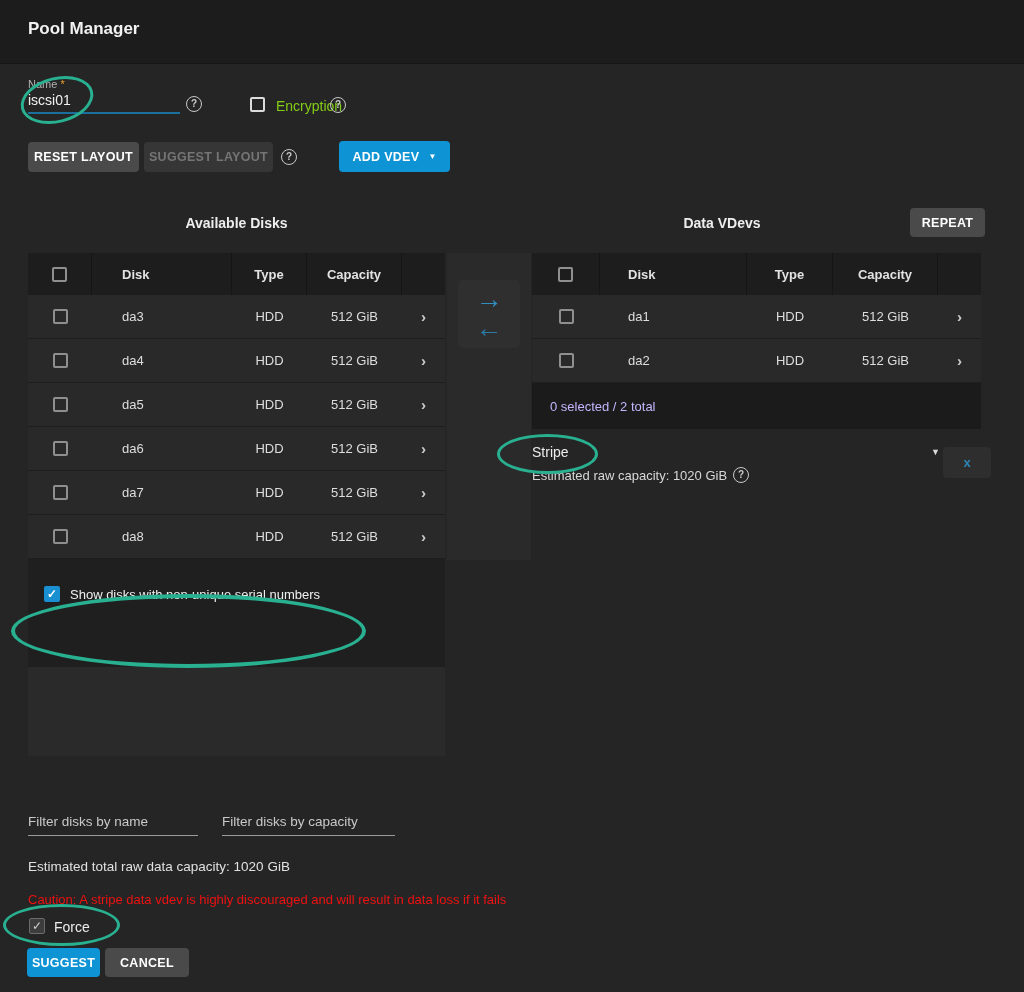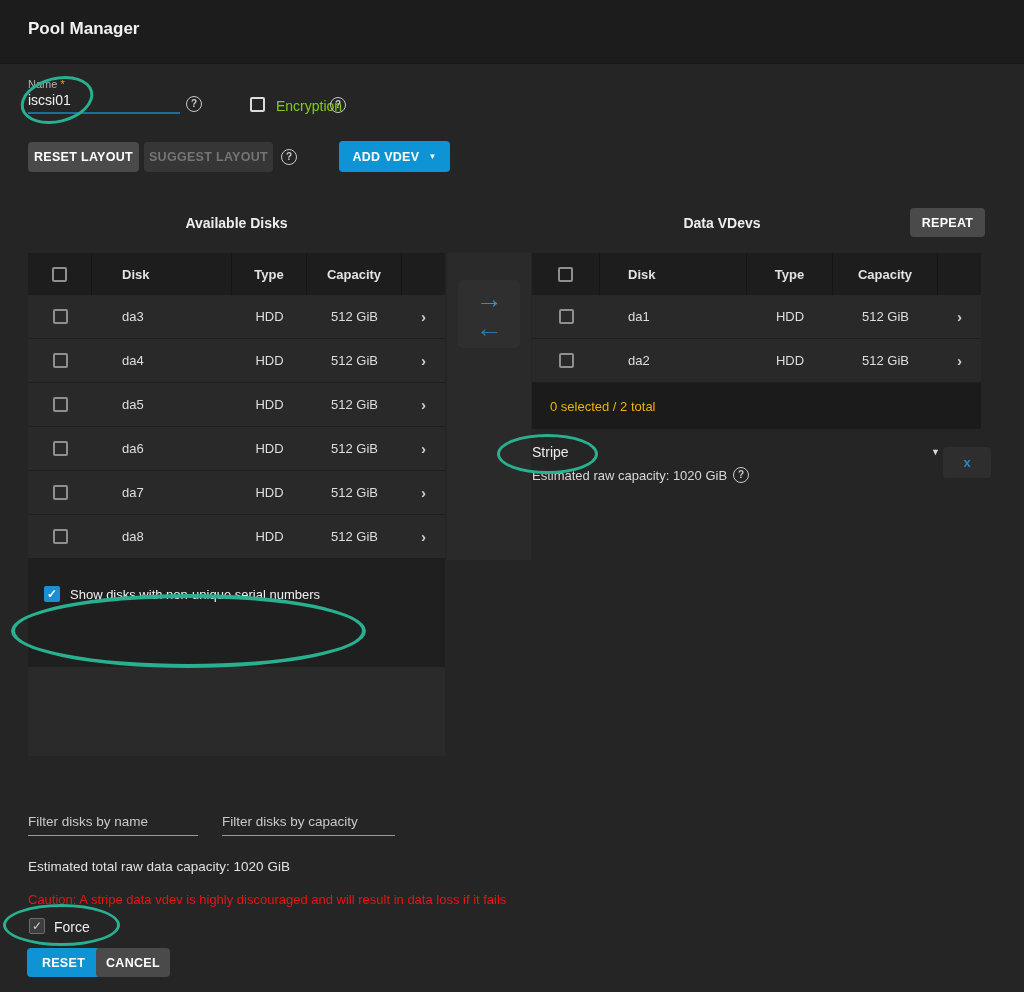--- a/index.html
+++ b/index.html
@@ -34,21 +34,21 @@
   .section-title{font-size:14px;font-weight:bold;color:#eee;}
   .tbl-header{display:flex;background:#1d1d1d;height:42px;align-items:flex-start;font-size:13px;font-weight:bold;color:#e2e2e2;}
   .tbl-header>div{height:100%;display:flex;align-items:center;border-right:1px solid #151515;}
   .tbl-header>div:last-child{border-right:none;}
   .tbl-row{display:flex;background:#292929;height:44px;align-items:center;font-size:13px;color:#dedede;
       border-bottom:1px solid #1e1e1e;}
   .c-check{justify-content:center;display:flex;align-items:center;}
   .c-center{justify-content:center;display:flex;align-items:center;}
   .chev{color:#cccccc;font-size:15px;font-weight:bold;}
   .dark-panel{background:#1f1f1f;}
-  .summary{font-size:13px;color:#eab308;}
+  .summary{font-size:13px;color:#c4b5fd;}
   .annot{position:absolute;border:3px solid var(--annotation-green);border-radius:50%;pointer-events:none;}
   .filter-input{background:transparent;border:none;border-bottom:1px solid #9a9a9a;color:#e4e4e4;
       font-size:13.5px;font-family:"Liberation Sans",sans-serif;padding:2px 0 6px 0;outline:none;width:100%;}
   .filter-input::placeholder{color:#c9c9c9;opacity:1;}
   .arrow{font-size:27px;line-height:1;}
 </style>
 </head>
 <body>
 
 <div class="abs titlebar">
@@ -210,19 +210,19 @@
 <div class="abs" style="left:222px;top:812px;width:173px;">
   <input class="filter-input" placeholder="Filter disks by capacity" style="">
 </div>
 
 <div class="abs" style="left:28px;top:859px;font-size:13.5px;color:#e0e0e0;">Estimated total raw data capacity: 1020 GiB</div>
 <div class="abs" style="left:28px;top:892px;font-size:13px;color:var(--caution-red);">Caution: A stripe data vdev is highly discouraged and will result in data loss if it fails</div>
 
 <span class="abs cb checked-gray" style="left:29px;top:918px;">✓</span>
 <div class="abs" style="left:54px;top:919px;font-size:14px;color:#ededed;">Force</div>
 
-<button class="abs btn blue" style="left:27px;top:948px;width:73px;height:29px;">RESET</button>
-<button class="abs btn gray" style="left:96px;top:948px;width:74px;height:29px;">CANCEL</button>
+<button class="abs btn blue" style="left:27px;top:948px;width:73px;height:29px;">SUGGEST</button>
+<button class="abs btn gray" style="left:105px;top:948px;width:84px;height:29px;">CANCEL</button>
 
 <div class="annot" style="left:20px;top:77px;width:74px;height:46px;transform:rotate(-14deg);"></div>
 <div class="annot" style="left:497px;top:434px;width:101px;height:40px;"></div>
 <div class="annot" style="left:11px;top:594px;width:355px;height:74px;border-width:4px;"></div>
 <div class="annot" style="left:3px;top:904px;width:117px;height:42px;"></div>
 
 </body></html>

